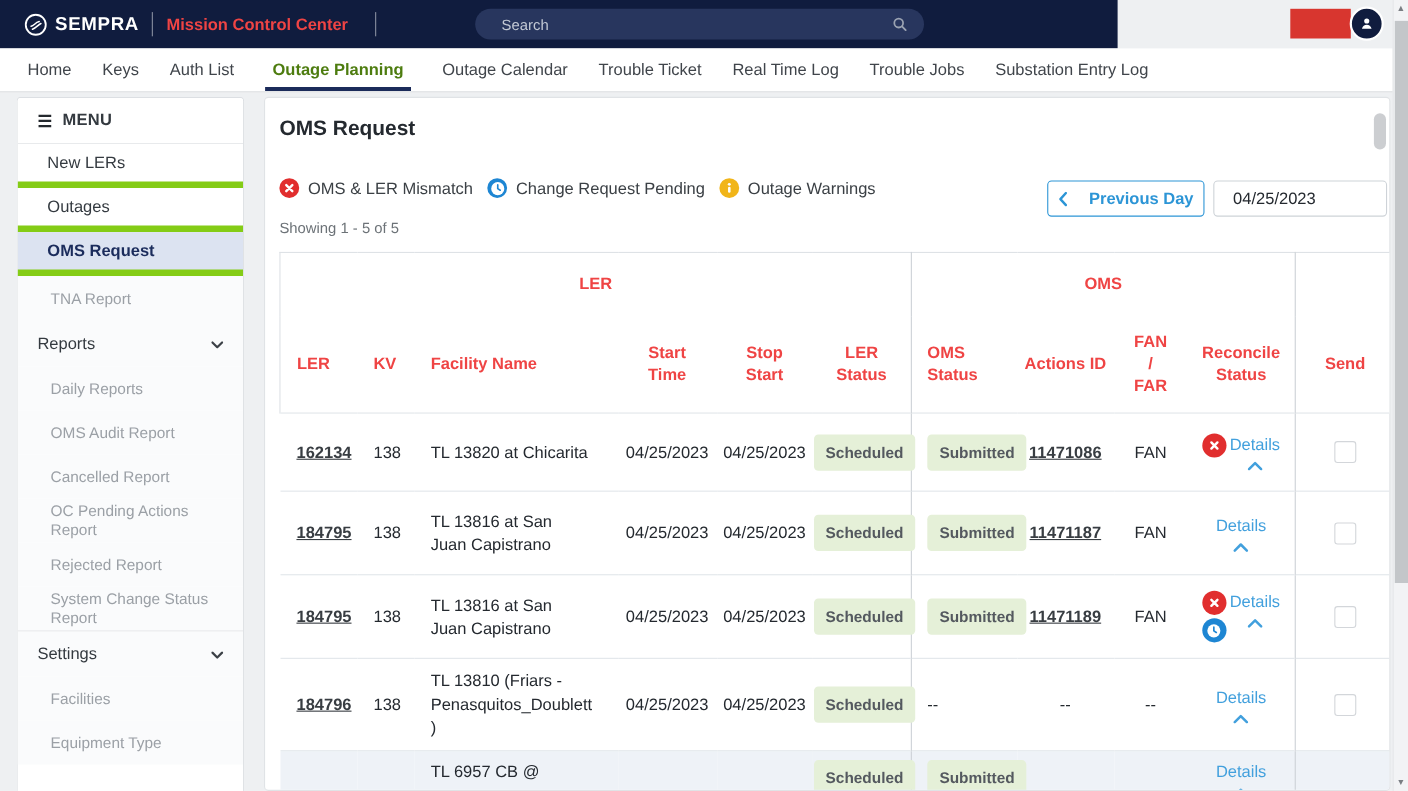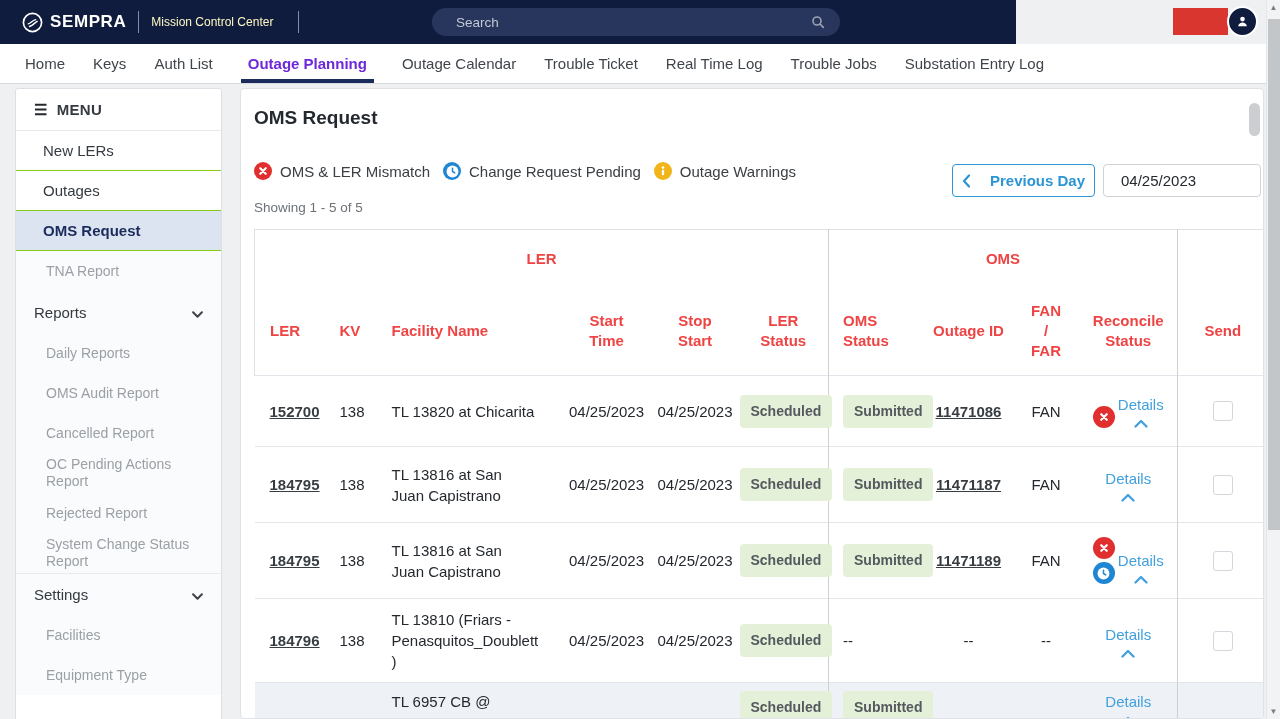--- a/index.html
+++ b/index.html
@@ -6,35 +6,35 @@
   body{
     width:1280px;height:719px;overflow:hidden;position:relative;
     background:#eef0f2;font-family:"Liberation Sans",sans-serif;
     -webkit-font-smoothing:antialiased;
   }
   
   .topbar{position:absolute;left:0;top:0;width:1016px;height:44px;background:#101c3e;display:flex;align-items:center;}
   .brand{display:flex;align-items:center;margin-left:22px;gap:7px;}
   .brand-name{color:#fff;font-weight:800;font-size:17px;letter-spacing:.6px;}
   .bar-div{width:1px;height:22px;background:rgba(255,255,255,.5);margin:0 12px;}
-  .app-title{color:#fef9c3;font-weight:400;font-size:12px;}
+  .app-title{color:#ef4444;font-weight:700;font-size:15px;}
   .searchbox{position:absolute;left:432px;top:8px;width:408px;height:28px;border-radius:14px;background:#28365e;display:flex;align-items:center;}
   .search-ph{color:#c2c8d4;font-size:13.5px;margin-left:24px;flex:1;}
   .search-ic{margin-right:14px;display:flex;}
   .red-block{position:absolute;left:1173px;top:8px;width:55px;height:27px;background:#d8362f;}
   .avatar{position:absolute;left:1227px;top:6px;width:31px;height:31px;border:2px solid #fff;border-radius:50%;box-sizing:border-box;display:flex;align-items:center;justify-content:center;background:#101c3e;}
   
   .navbar{position:absolute;left:0;top:44px;width:1280px;height:40px;background:#fff;border-bottom:1px solid #d9dcdf;box-sizing:border-box;display:flex;gap:28px;padding-left:25px;}
   .tab{line-height:39px;font-size:15px;color:#40454b;white-space:nowrap;}
-  .tab.active{color:#6d28d9;font-weight:700;box-shadow:inset 0 -4px 0 #1b2b5a;padding:0 7px;}
+  .tab.active{color:#4d7c0f;font-weight:700;box-shadow:inset 0 -4px 0 #1b2b5a;padding:0 7px;}
   
   .sidebar{position:absolute;left:15px;top:88px;width:207px;height:631px;background:#fff;border:1px solid #dcdfe3;border-bottom:none;border-radius:4px 4px 0 0;box-sizing:border-box;overflow:hidden;}
   .side-row{display:flex;align-items:center;padding:0 18px;box-sizing:border-box;font-size:15px;color:#343a40;background:#fff;}
   .side-row.hdr{height:42px;border-bottom:1px solid #e8eaec;gap:9px;font-weight:600;letter-spacing:.3px;}
-  .side-row.item{height:40px;border-bottom:1px solid #84cc16;padding-left:27px;}
+  .side-row.item{height:40px;border-bottom:6px solid #84cc16;padding-left:27px;}
   .side-row.item.active{background:#dce3f1;color:#1b2c5c;font-weight:700;}
   .side-row.group{height:42px;justify-content:space-between;background:#fafbfc;}
   .side-row.group.btop{border-top:1px solid #e8eaec;}
   .side-row.sub{min-height:40px;padding-left:30px;color:#9ba0a6;font-size:14px;background:#fafbfc;line-height:17px;align-items:center;}
   .side-row.sub.tall{padding-top:3px;padding-bottom:3px;}
   .burger{font-size:15px;color:#24292e;}
   
   .panel{position:absolute;left:240px;top:88px;width:1024px;height:631px;background:#fff;border:1px solid #e0e3e6;border-radius:4px;box-sizing:border-box;overflow:hidden;}
   .panel-thumb{position:absolute;right:3px;top:14px;width:11px;height:33px;background:#ccced1;border-radius:6px;}
   .panel-title{margin:18px 0 0 13px;font-size:19px;font-weight:700;color:#24292f;}
@@ -56,21 +56,21 @@
   .sep{border-right:1px solid #ccd1d6;}
   tbody td{border-top:1px solid #e2e6ea;font-size:15px;color:#24292f;vertical-align:middle;white-space:pre-line;line-height:21px;}
   td.al,th.al{text-align:left;padding-left:15px;}
   td.ac,th.ac{text-align:center;}
   td.ao,th.ao{text-align:left;padding-left:14px;}
   tr.r1 td{height:71px;} tr.r2 td{height:76px;} tr.r3 td{height:76px;} tr.r4 td{height:84px;}
   tr.row-hl td{background:#eef2f7;height:100px;}
   tr.row-hl td.vt{vertical-align:top;padding-top:8px;}
   .id-link{color:#383d42;font-weight:700;text-decoration:underline;cursor:pointer;}
   .badge{background:#e5f0d8;color:#54595f;font-weight:700;font-size:14px;padding:6px 11px;border-radius:4px;display:inline-block;white-space:nowrap;}
-  .rec-wrap{display:flex;align-items:flex-end;justify-content:center;gap:3px;}
+  .rec-wrap{display:flex;align-items:flex-start;justify-content:center;gap:3px;}
   .rec-icons{display:flex;flex-direction:column;gap:3px;}
   .rec-details{display:flex;flex-direction:column;align-items:center;gap:4px;}
   .details-link{color:#42a0dd;font-size:15px;cursor:pointer;}
   .chev-up{display:flex;cursor:pointer;}
   .checkbox{width:18px;height:18px;border:1px solid #d3d6da;border-radius:3px;background:#fff;margin:0 auto;cursor:pointer;}
   
   .cicon{width:22px;height:22px;border-radius:50%;display:inline-flex;align-items:center;justify-content:center;flex:0 0 auto;}
   .cicon.sm{width:18px;height:18px;}
   .cicon.mismatch{background:#e12e2e;}
   .cicon.pending{background:#1e86d3;}
@@ -258,32 +258,32 @@
           <th class="al">KV</th>
           <th class="al">Facility Name</th>
           <th class="ac">Start
 Time</th>
           <th class="ac">Stop
 Start</th>
           <th class="ac sep">LER
 Status</th>
           <th class="ao">OMS
 Status</th>
-          <th class="ac">Outage ID</th>
+          <th class="ac">Actions ID</th>
           <th class="ac">FAN
 /
 FAR</th>
           <th class="ac sep">Reconcile
 Status</th>
           <th class="ac">Send</th>
         </tr>
       </thead>
       <tbody id="oms-tbody">
           <tr class="r1">
-            <td class="al"><a class="id-link">152700</a></td>
+            <td class="al"><a class="id-link">162134</a></td>
             <td class="al">138</td>
             <td class="al">TL 13820 at Chicarita</td>
             <td class="ac">04/25/2023</td>
             <td class="ac">04/25/2023</td>
             <td class="ac sep"><span class="badge">Scheduled</span></td>
             <td class="ao"><span class="badge">Submitted</span></td>
             <td class="ac"><a class="id-link">11471086</a></td>
             <td class="ac">FAN</td>
             <td class="ac sep"><div class="rec-wrap"><div class="rec-icons"><span class="cicon mismatch"><svg viewBox="0 0 24 24" width="12" height="12">
                       <path d="M6.5 6.5 17.5 17.5 M17.5 6.5 6.5 17.5" stroke="#fff" stroke-width="4.4" stroke-linecap="round"></path>

